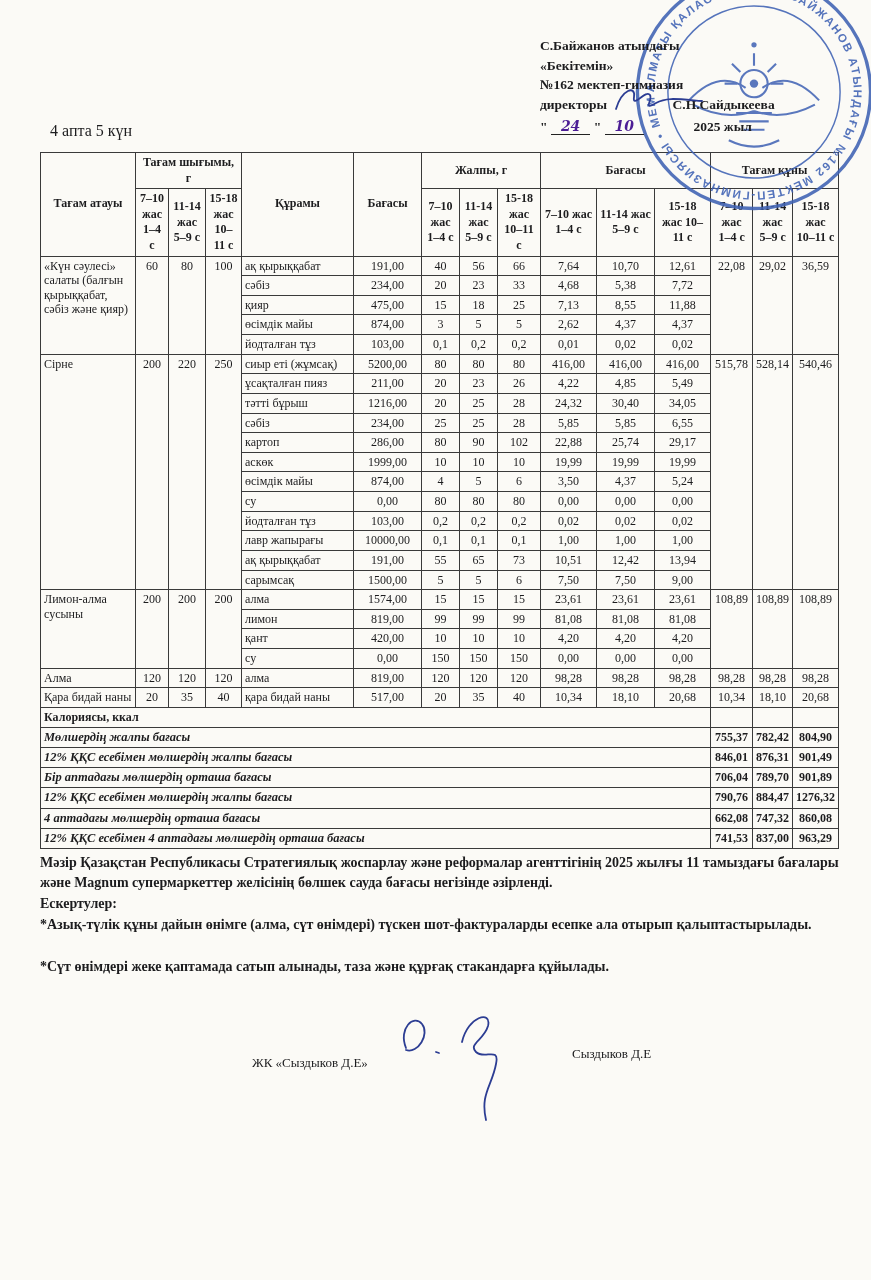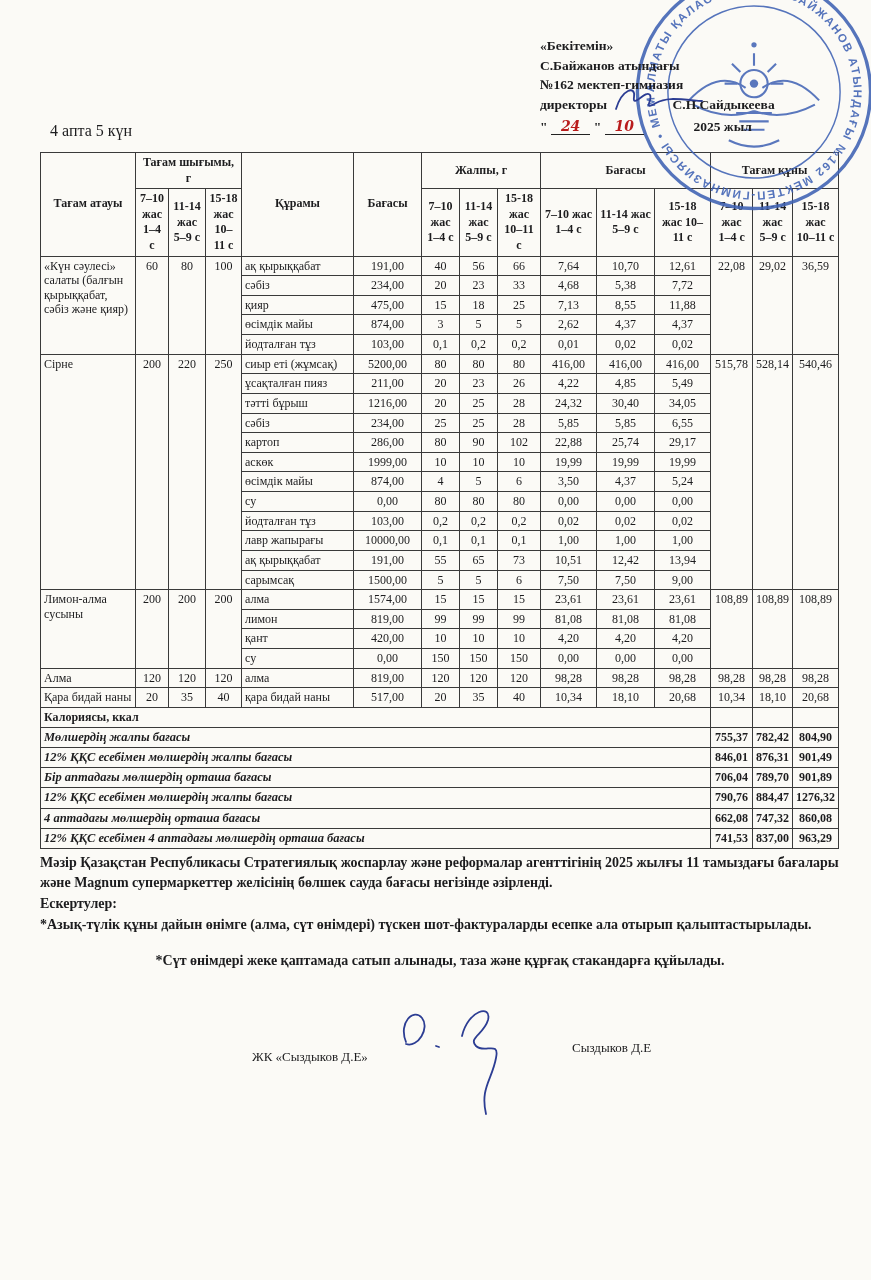--- a/index.html
+++ b/index.html
@@ -4,21 +4,21 @@
 <style>
   html,body{margin:0;padding:0;background:#9a9a9a;}
   .page{position:relative;width:871px;height:1280px;margin:0 auto;background:#fbfaf6;
         font-family:"Liberation Serif","DejaVu Serif",serif;color:#1c1c1e;overflow:hidden;}
   
   .approval{position:absolute;left:540px;top:36px;font-weight:bold;font-size:13.5px;line-height:1.45;z-index:3;}
   .director-line{position:relative;}
   .sig1{position:absolute;left:72px;top:-14px;}
   .director-name{margin-left:62px;}
   .date-line{margin-top:2px;}
-  .hw{font-family:"DejaVu Serif",serif;font-style:italic;color:#b91c1c;border-bottom:1px solid #222;
+  .hw{font-family:"DejaVu Serif",serif;font-style:italic;color:#4c1d95;border-bottom:1px solid #222;
       padding:0 10px;font-size:14px;}
   .yr{margin-left:46px;}
   
   .stamp{position:absolute;left:628px;top:-34px;width:252px;height:252px;z-index:2;opacity:.88;}
   .st-ring{fill:none;stroke:#3f62b4;stroke-width:3.2;}
   .st-ring2{fill:none;stroke:#3f62b4;stroke-width:1.4;}
   .st-text{fill:#3f62b4;font-family:"Liberation Sans",sans-serif;font-size:11px;font-weight:bold;letter-spacing:1.6px;}
   .emb{stroke:#4466b6;fill:none;stroke-width:2;}
   .embf{fill:#4466b6;stroke:none;}
   
@@ -31,21 +31,21 @@
   .num{text-align:center;}
   .brk{word-break:break-all;}
   .dish{text-align:left;margin-top:20px;}
   .ing{text-align:left;}
   .cal-label{font-weight:bold;text-align:left;padding:4px 4px;}
   .sum-label{font-weight:bold;font-style:italic;text-align:left;padding:8px 5px;font-size:12.5px;}
   .sum-val{font-weight:bold;word-break:break-all;text-align:center;padding-top:4px;}
   
   .notes{margin-top:4px;font-weight:bold;font-size:14px;line-height:1.42;width:800px;}
   .note{margin:1px 0;}
-  .note.gap{margin-top:16px;text-align:center;}
+  .note.gap{margin-top:22px;}
   
   .sigrow{position:relative;margin-top:42px;margin-left:212px;height:130px;font-size:13px;}
   .company{position:absolute;left:0;top:37px;}
   .sig2{position:absolute;left:140px;top:-16px;}
   .signer{position:absolute;left:320px;top:28px;}
   .ink{stroke:#2c3d93;fill:none;stroke-width:1.8;stroke-linecap:round;}
 </style>
 </head>
 <body>
 
@@ -66,22 +66,22 @@
       <path class="emb" d="M120,95 v-12 M107,101 l-8,-8 M133,101 l8,-8 M104,112 h-12 M136,112 h12"></path>
       <path class="emb" d="M58,128 q28,-30 54,-12 M182,128 q-28,-30 -54,-12"></path>
       <path class="emb" d="M62,132 q30,16 58,6 M178,132 q-30,16 -58,6"></path>
       <path class="emb" d="M103,140 h34 M106,148 h28 M110,156 h20"></path>
       <path class="emb" d="M96,166 q24,12 48,0"></path>
       <circle class="embf" cx="120" cy="75" r="2.5"></circle>
     </g>
   </svg>
 
   <div class="approval">
+    <div>С.Байжанов атындағы</div>
     <div>«Бекітемін»</div>
-    <div>С.Байжанов атындағы</div>
     <div>№162 мектеп-гимназия</div>
     <div class="director-line">
       <span>директоры</span>
       <svg class="sig1" width="96" height="40" viewBox="0 0 96 40">
         <path class="ink" d="M4,28 C10,8 24,4 22,16 C20,28 34,8 38,14 C41,19 30,30 44,22 C54,16 66,18 90,20"></path>
       </svg>
       <span class="director-name">С.Н.Сайдыкеева</span>
     </div>
     <div class="date-line">
       <span>"</span>

